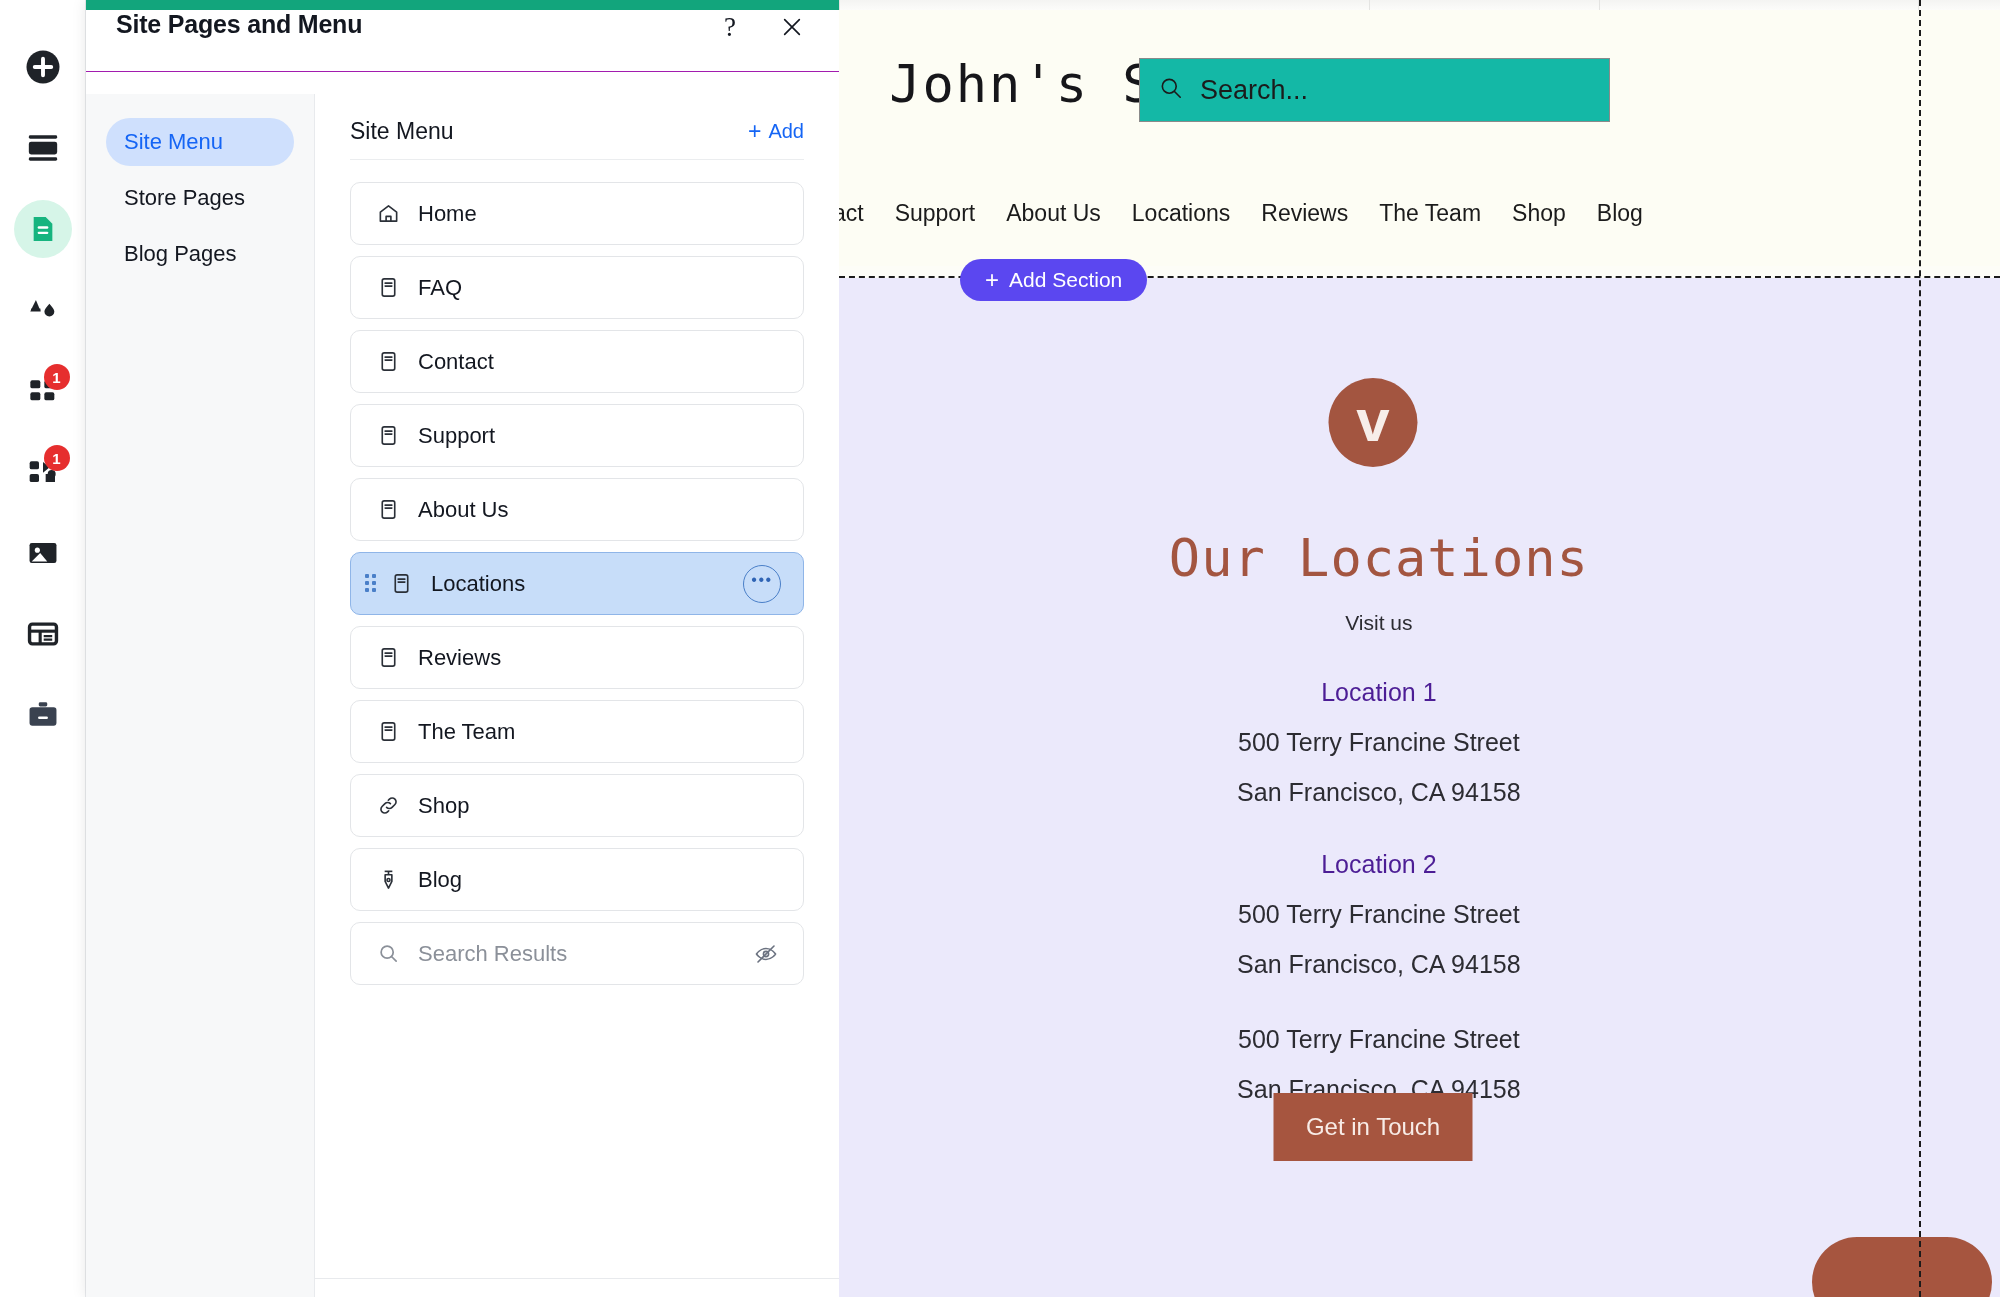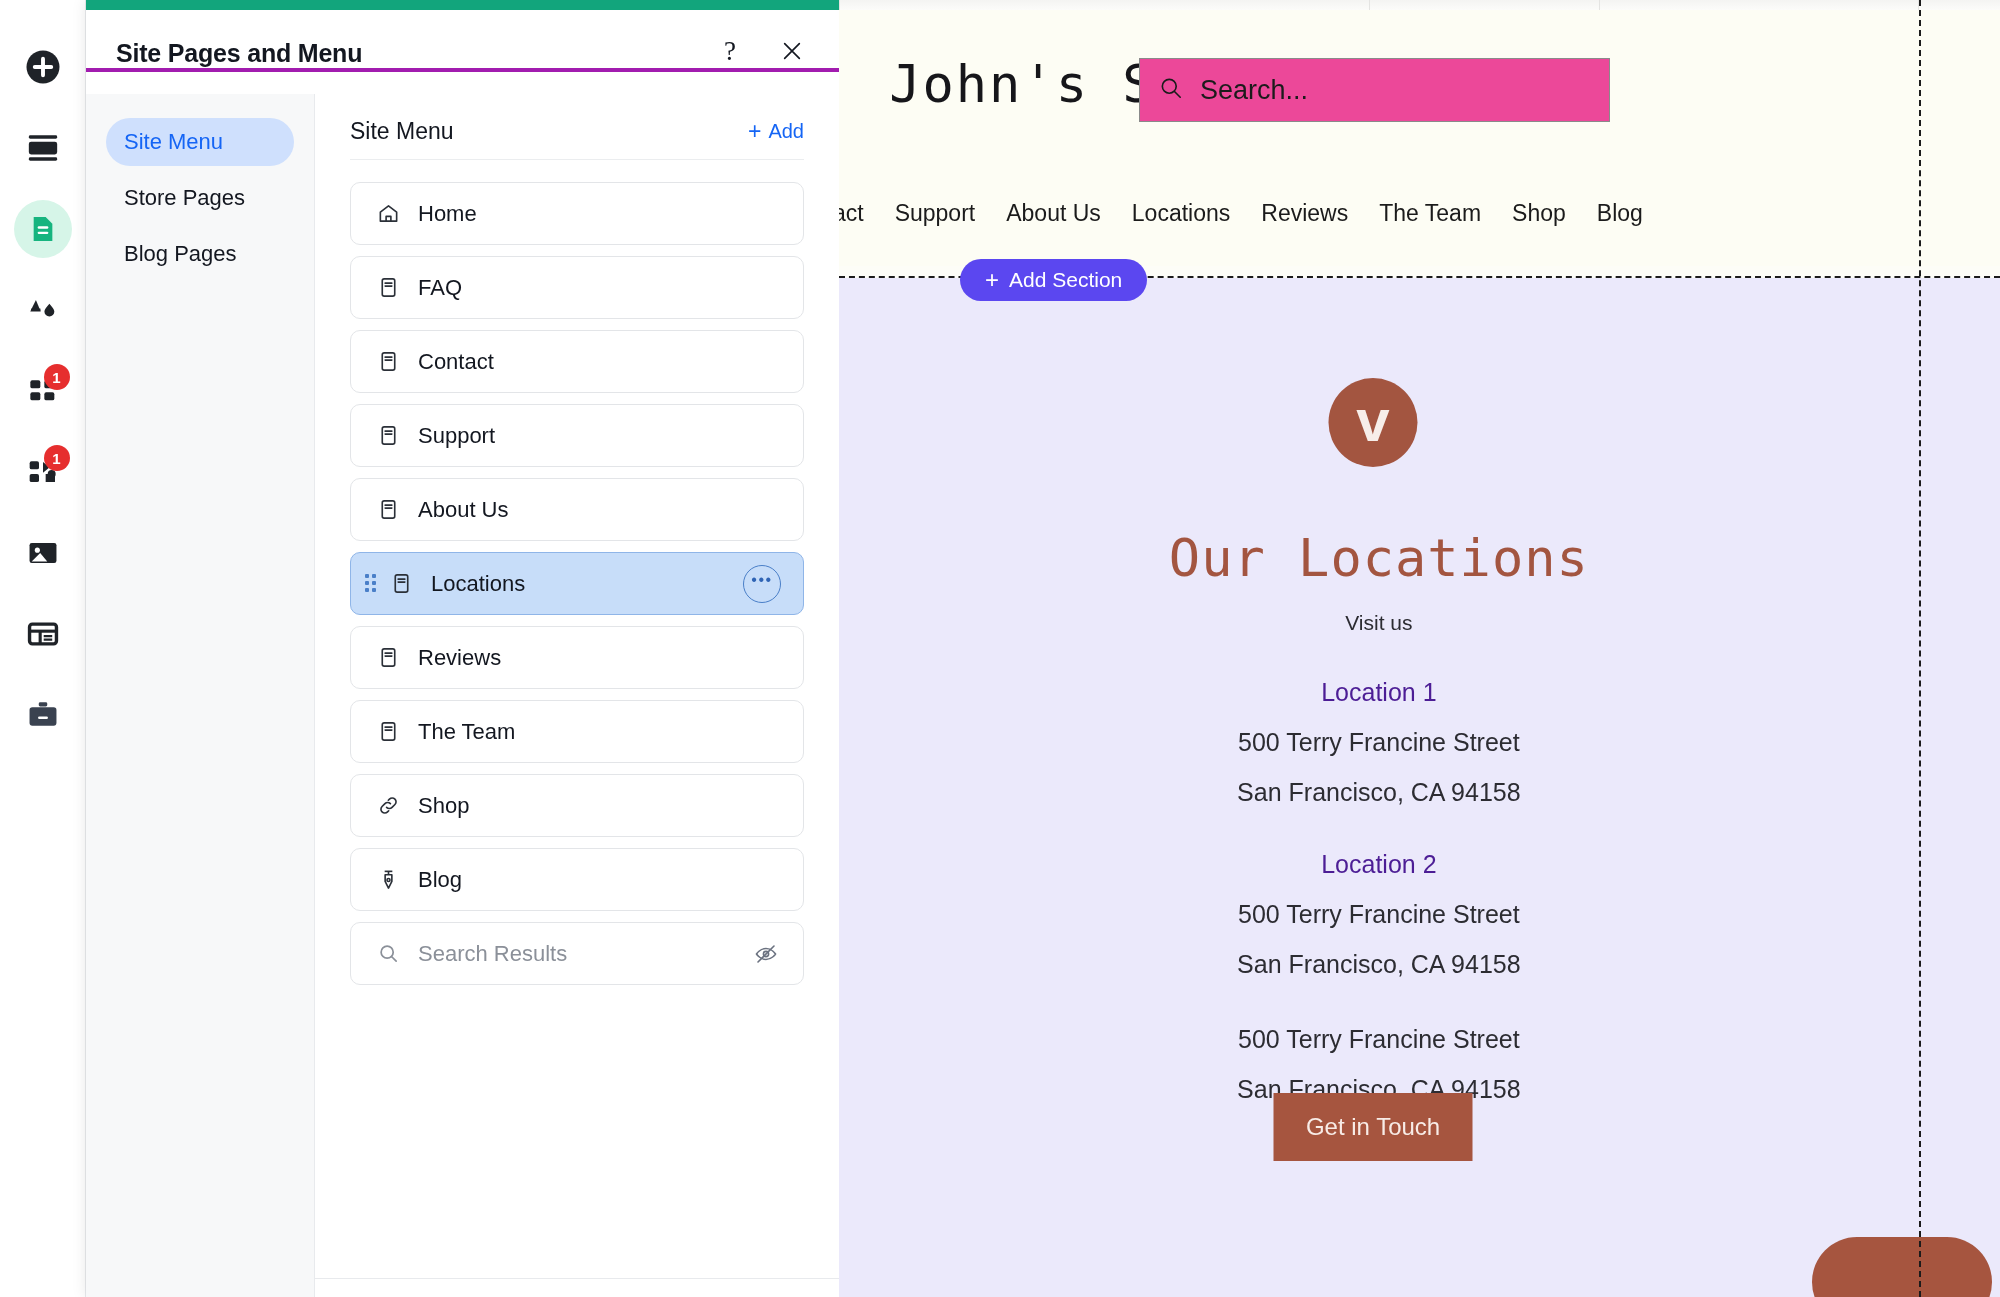--- a/index.html
+++ b/index.html
@@ -37,22 +37,22 @@
     position: absolute; left: 86px; top: 0; width: 753px; height: 1297px;
     background: #ffffff;
     box-shadow: 0 0 14px rgba(0,0,0,.10);
   }
   .panel-accent {
     position: absolute; left: 0; top: 0; width: 753px; height: 10px;
     background: #12a57c;
   }
   .panel-head {
     position: absolute; left: 0; top: 10px; width: 753px; height: 62px;
-    border-bottom: 4px solid #a21caf;
-    display: flex; align-items: flex-end; padding: 0 30px;
+    border-bottom: 1px solid #a21caf;
+    display: flex; align-items: flex-start; padding: 0 30px;
   }
   .panel-title {
     font-size: 25px; font-weight: 700; color: #131720; letter-spacing: -.2px;
   }
   .panel-head-actions {
     margin-left: auto; display: flex; align-items: center; gap: 28px;
   }
   .head-icon {
     width: 34px; height: 34px; display:flex; align-items:center; justify-content:center;
     color: #131720;
@@ -118,21 +118,21 @@
   .canvas-topgrid { position: absolute; top: 0; left: 0; width: 1161px; height: 10px; background: linear-gradient(#f4f4f2, #fcfcfa); }
   .gridmark { position: absolute; top: 0; width: 1px; height: 10px; background: #e4e4e2; }
 
   .site-header { position: absolute; top: 10px; left: 0; width: 1161px; height: 256px; background: #fdfdf4; }
   .site-logo {
     position: absolute; left: -100px; top: 44px; width: 700px; text-align: center;
     font-family: "DejaVu Sans Mono", monospace; font-size: 52px; color: #16161a; letter-spacing: 2px;
   }
   .site-search {
     position: absolute; left: 300px; top: 48px; width: 471px; height: 64px;
-    border: 1.5px solid #8a8a8a; background: #ec4899; display: flex; align-items: center; padding: 0 18px;
+    border: 1.5px solid #8a8a8a; background: #14b8a6; display: flex; align-items: center; padding: 0 18px;
   }
   .site-search-ph { font-size: 27px; color: #1b1b1b; margin-left: 16px; font-family:"Liberation Sans", sans-serif; }
 
   .site-nav {
     position: absolute; left: 0; top: 190px; width: 1020px;
     display: flex; align-items: center; gap: 31px; padding-left: 0px;
   }
   .nav-link { font-size: 23px; color: #1b1b1b; white-space: nowrap; }
   .nav-link.clipped { margin-left: -38px; }
 

